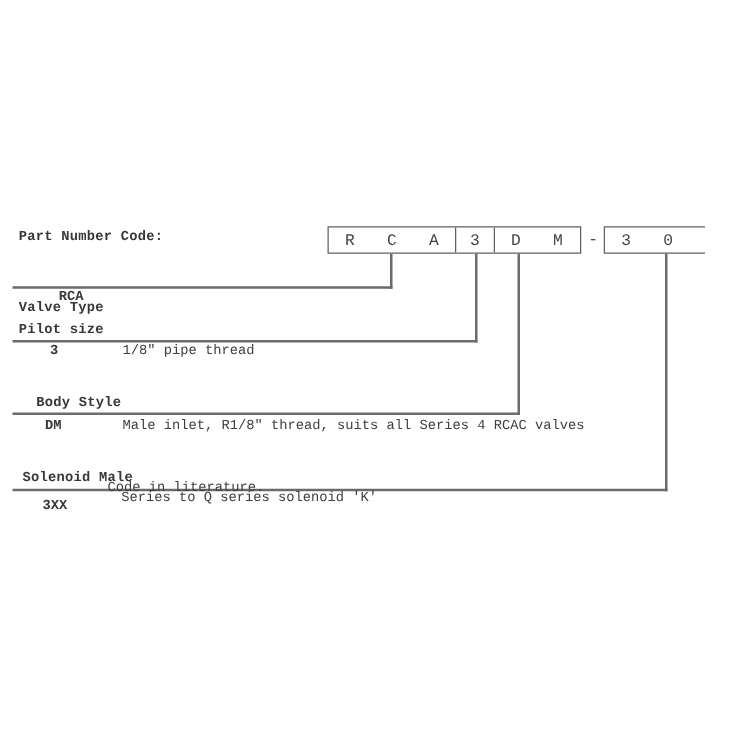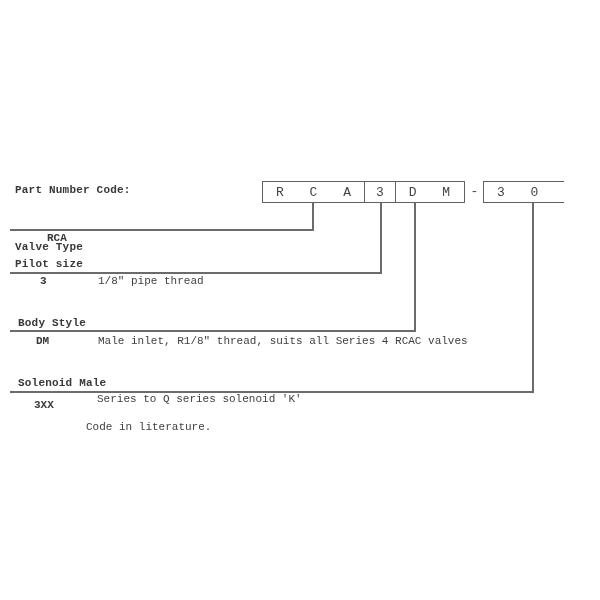--- a/index.html
+++ b/index.html
@@ -118,22 +118,22 @@
   <div class="connector" style="left:10px; top:203px; width:406px; height:129px;"></div>
   <div class="connector" style="left:10px; top:203px; width:524px; height:190px;"></div>
 
   <span class="heading" style="left:15px; top:216px;margin-top:25px;">Valve Type</span>
   <span class="code-val" style="left:47px; top:232px;">RCA</span>
 
   <span class="heading" style="left:15px; top:258px;">Pilot size</span>
   <span class="code-val" style="left:40px; top:275px;">3</span>
   <span class="desc" style="left:98px; top:275px;">1/8" pipe thread</span>
 
-  <span class="heading" style="left:18px; top:317px;">Body Style</span>
+  <span class="heading" style="left:29px; top:317px;">Body Style</span>
   <span class="code-val" style="left:36px; top:335px;">DM</span>
   <span class="desc" style="left:98px; top:335px;">Male inlet, R1/8" thread, suits all Series 4 RCAC valves</span>
 
   <span class="heading" style="left:18px; top:377px;">Solenoid Male</span>
   <span class="code-val" style="left:34px; top:399px;">3XX</span>
   <span class="desc" style="left:97px; top:393px;">Series to Q series solenoid 'K'</span>
-  <span class="desc" style="left:86px; top:421px;text-align:right;">Code in literature.</span>
+  <span class="desc" style="left:86px; top:385px;text-align:right;">Code in literature.</span>
 
 </div>
 
 </body></html>

